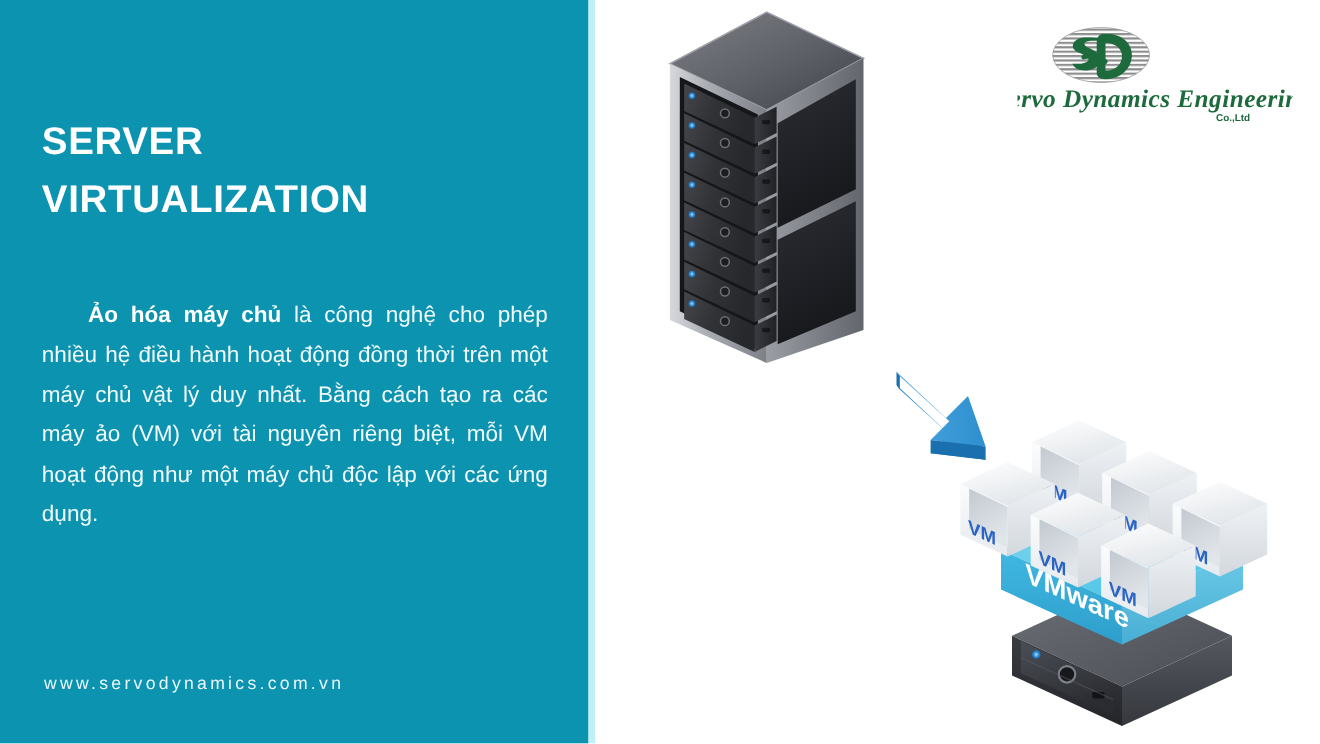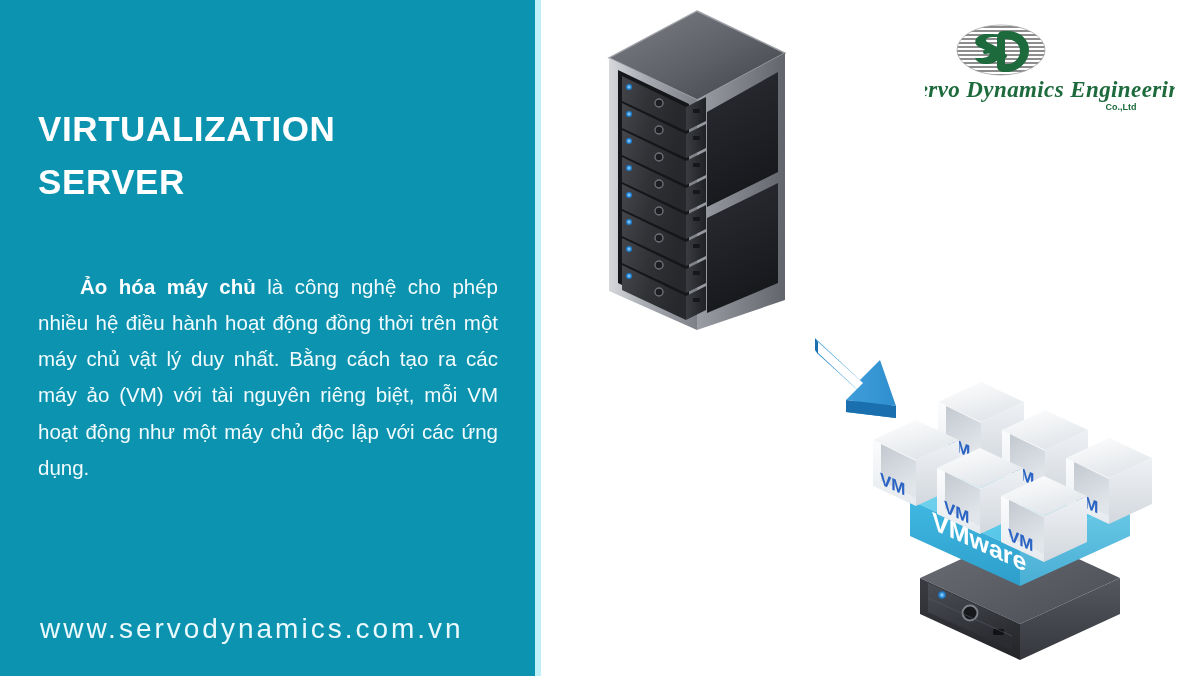--- a/index.html
+++ b/index.html
@@ -32,42 +32,42 @@
   .body-copy{
     position:absolute;left:38px;top:248px;width:460px;
     color:#f2fbfd;font-size:20.5px;line-height:1.77;
     text-align:justify;text-justify:inter-word;
     font-weight:400;
   }
   .body-copy b{font-weight:bold;color:#ffffff;margin-left:42px;}
 
   .site-url{
     position:absolute;left:40px;top:613px;
-    color:#eaf9fc;font-size:28px;letter-spacing:3.0px;font-weight:400;
+    color:#eaf9fc;font-size:16px;letter-spacing:3.0px;font-weight:400;
   }
 
   
   .logo{position:absolute;left:925px;top:22px;width:250px;height:92px;}
   .logo svg{display:block;}
 
   
   .art{position:absolute;left:560px;top:0;width:640px;height:676px;}
   .art svg{display:block;}
 </style>
 </head>
 <body>
 
 <div class="stage">
 
   <div class="teal-panel"></div>
   <div class="teal-edge"></div>
 
   <div class="title">
+    <span class="line">SERVER</span>
     <span class="line">VIRTUALIZATION</span>
-    <span class="line">SERVER</span>
   </div>
 
   <p class="body-copy"><b>Ảo hóa máy chủ</b><span> là công nghệ cho phép nhiều hệ điều hành hoạt động đồng thời trên một máy chủ vật lý duy nhất. Bằng cách tạo ra các máy ảo (VM) với tài nguyên riêng biệt, mỗi VM hoạt động như một máy chủ độc lập với các ứng dụng.</span></p>
 
   <div class="site-url">www.servodynamics.com.vn</div>
 
   <div class="logo">
     <svg width="250" height="92" viewBox="0 0 250 92" xmlns="http://www.w3.org/2000/svg">
       <defs>
         <pattern id="stripes" width="4" height="4" patternUnits="userSpaceOnUse">

